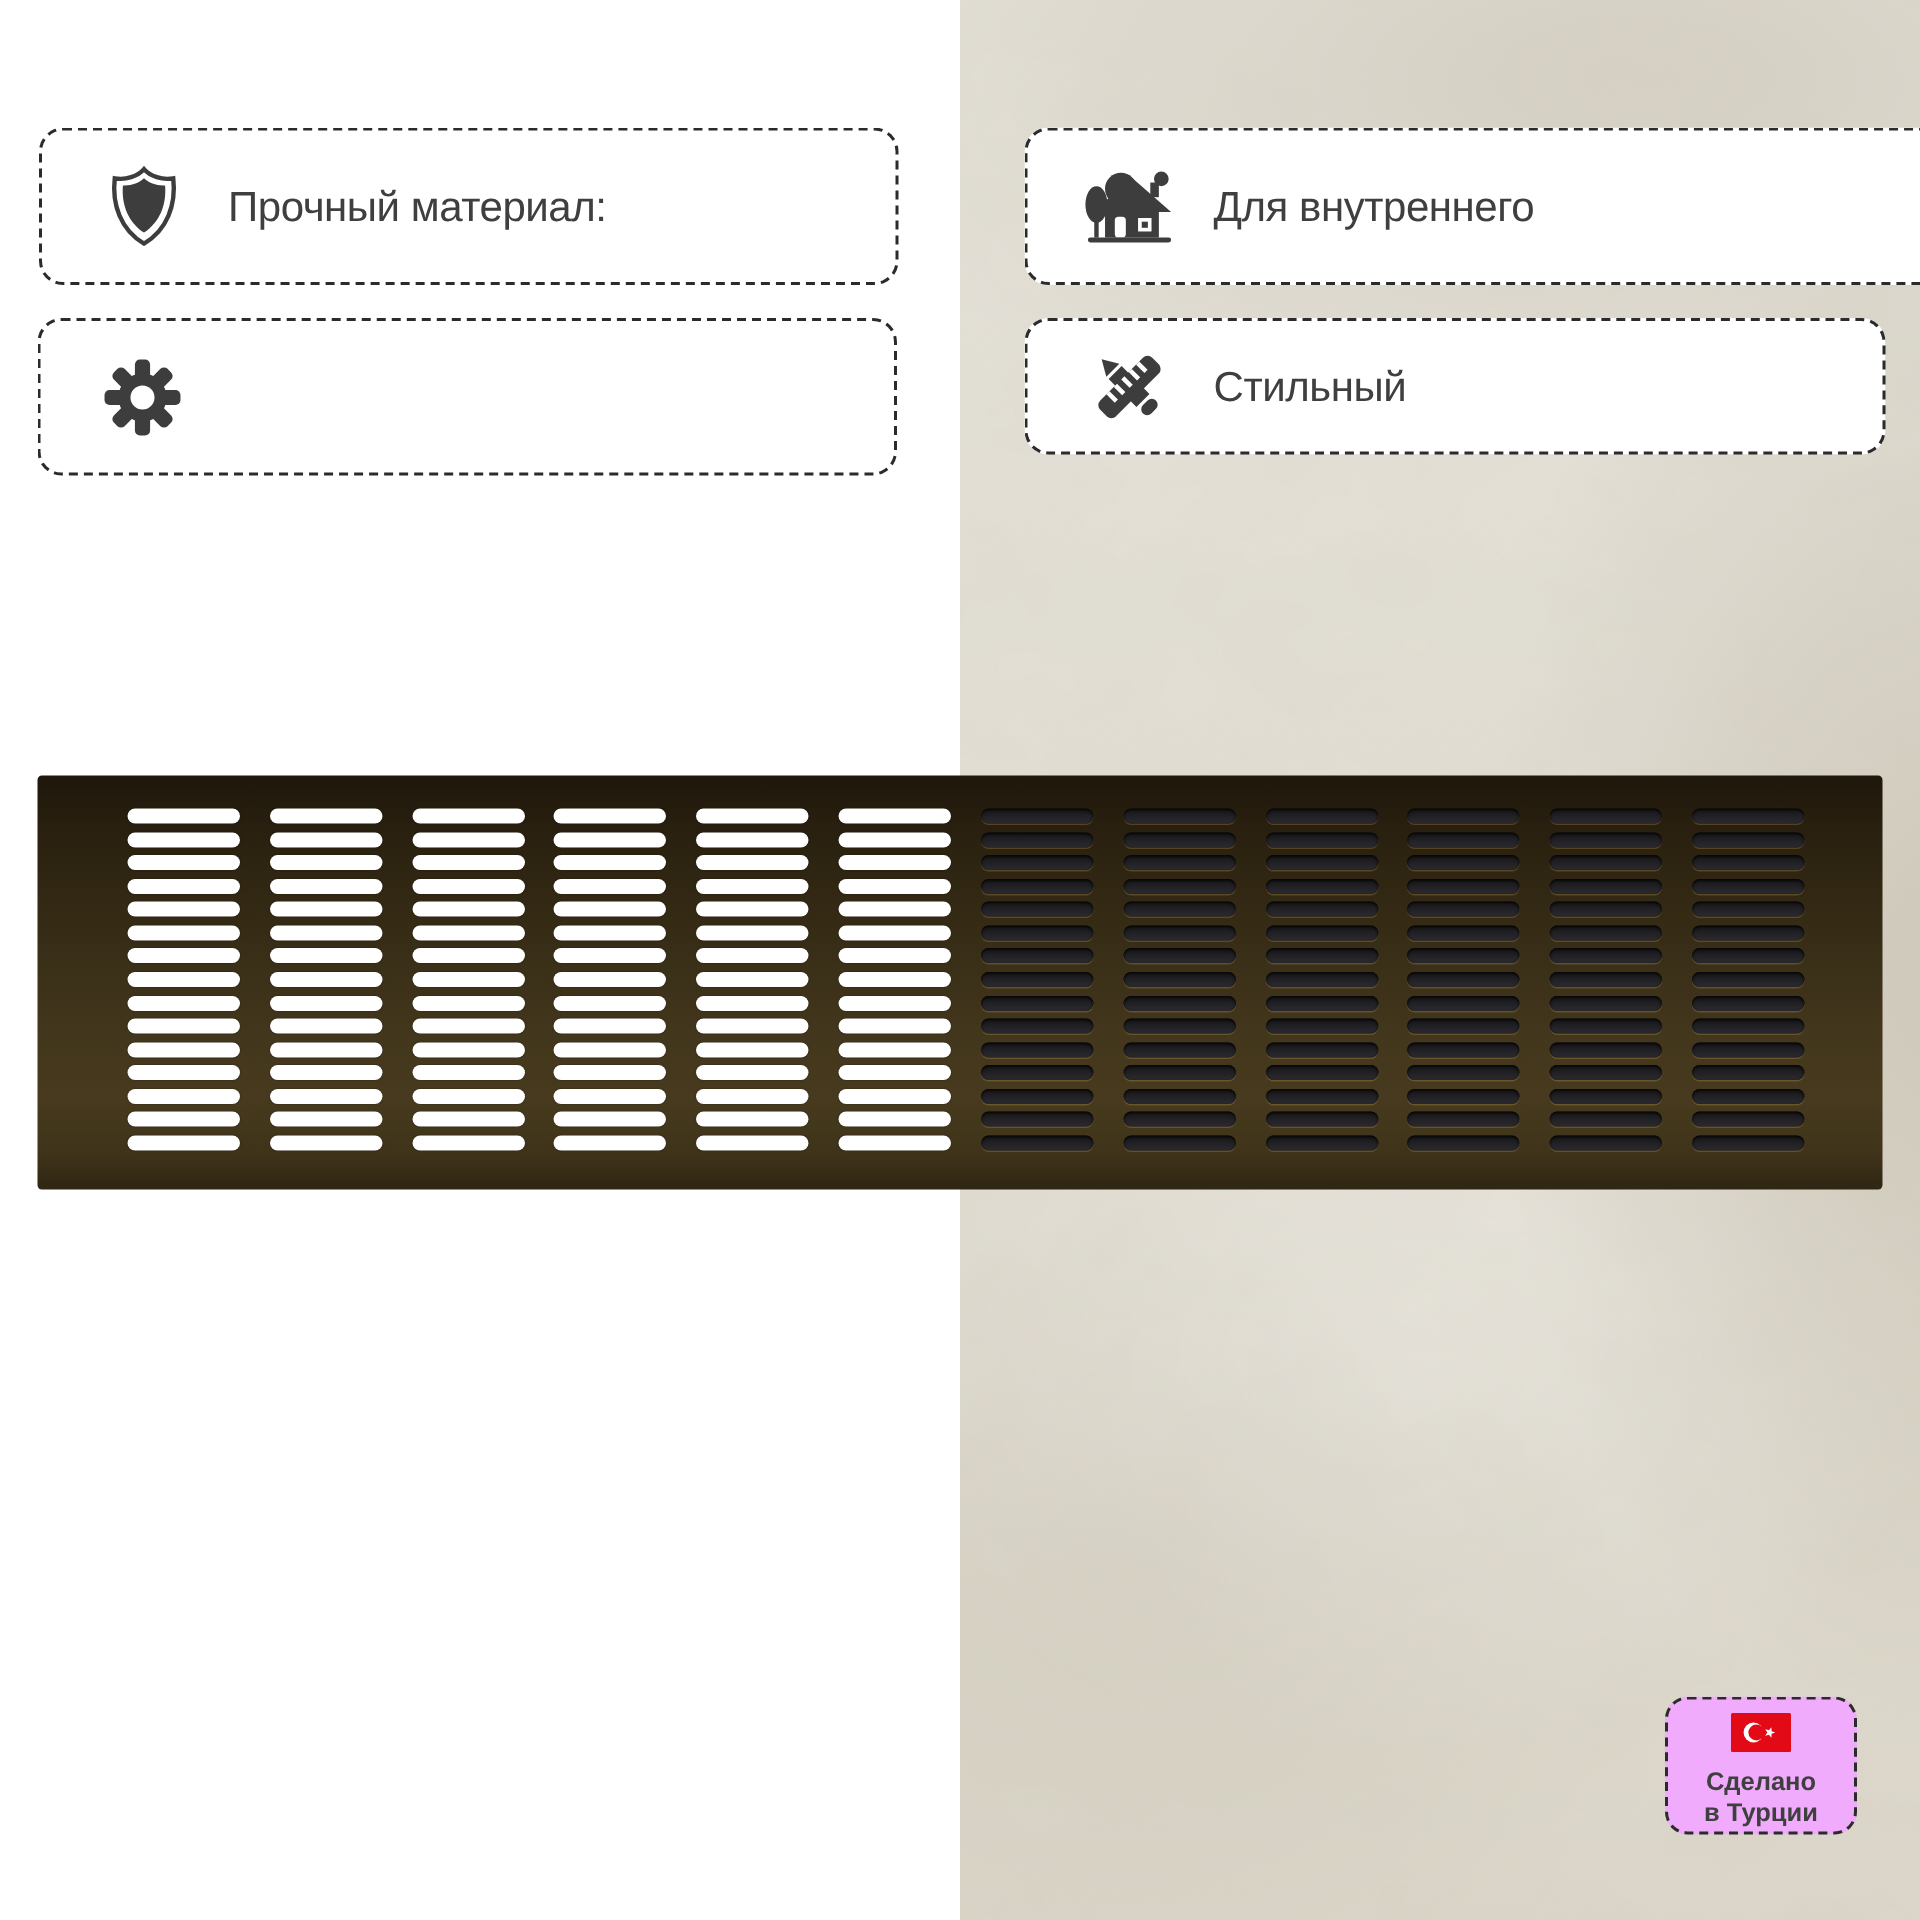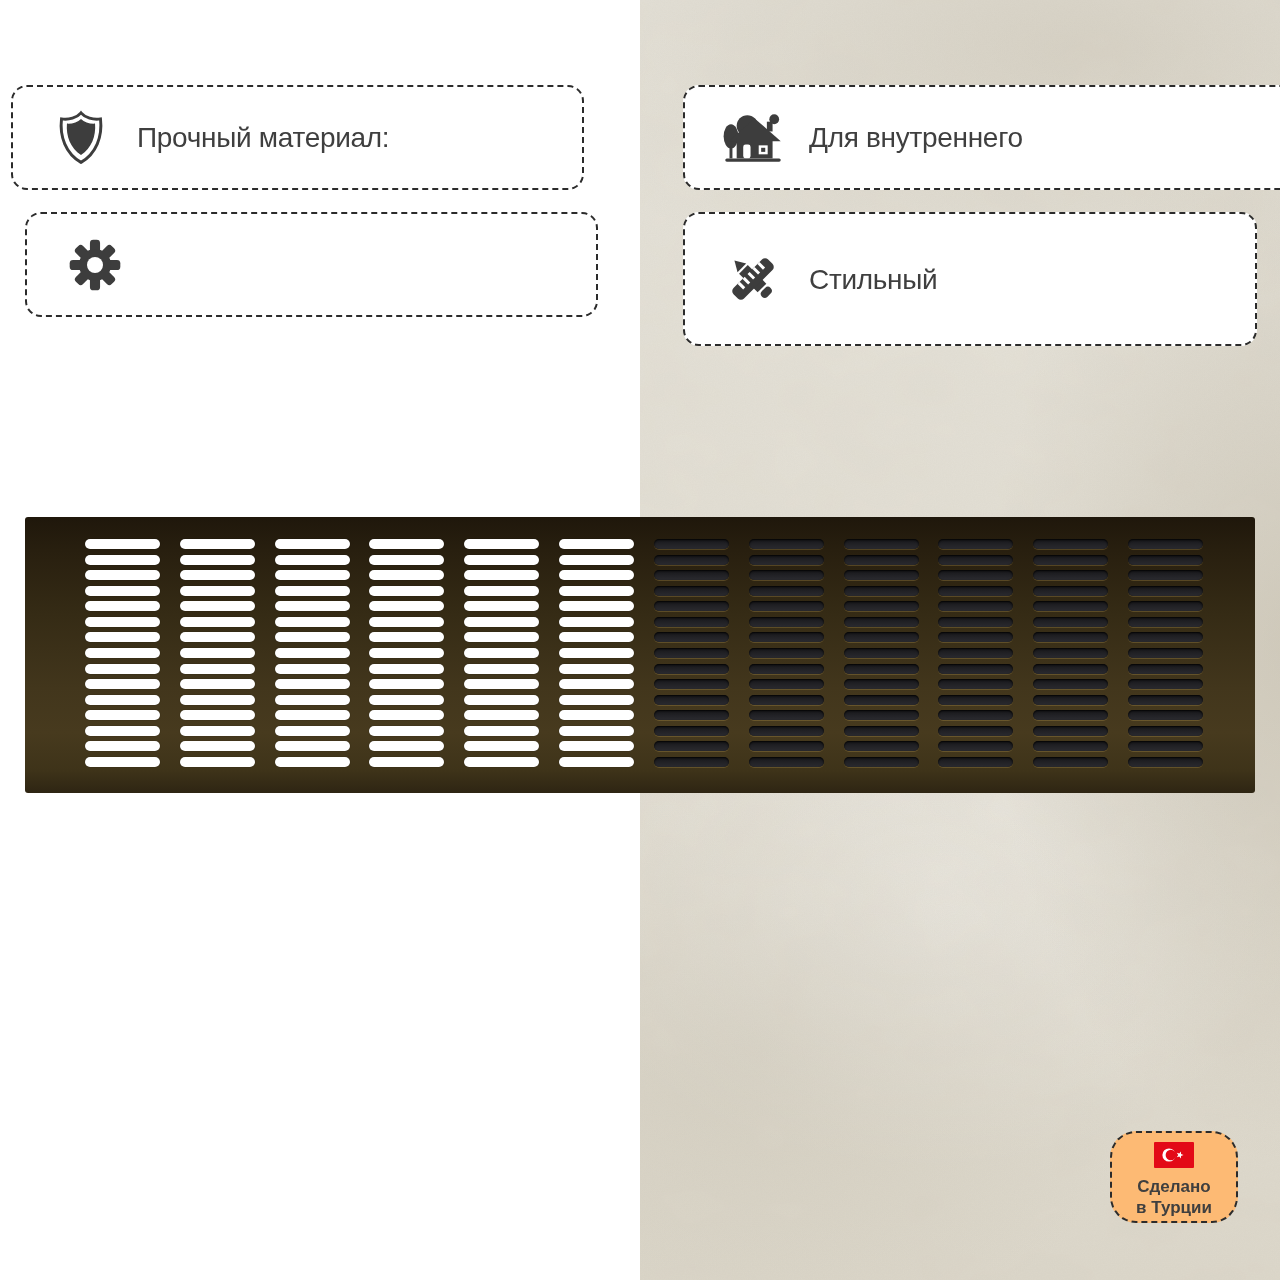--- a/index.html
+++ b/index.html
@@ -23,24 +23,24 @@
   .feature-box{
     position:absolute;box-sizing:border-box;
     background:#ffffff;border:2px dashed #2b2b2b;border-radius:16px;
     display:flex;align-items:center;gap:24px;padding:0 18px 0 36px;
   }
   .feature-icon{flex:0 0 64px;display:flex;justify-content:center;align-items:center;}
   .feature-text{
     font-size:28px;line-height:37px;color:#3f3f3f;letter-spacing:-0.3px;
     white-space:nowrap;
   }
-  #box-material{left:11px;top:85px;width:573px;height:105px;text-align:right;}
+  #box-material{left:26px;top:85px;width:573px;height:105px;text-align:right;}
   #box-mounting{left:25px;top:212px;width:573px;height:105px;}
   #box-usage{left:683px;top:85px;width:683px;height:105px;}
-  #box-design{left:683px;top:212px;width:574px;height:134px;}
+  #box-design{left:683px;top:212px;width:574px;height:91px;}
   
   .grille{
     position:absolute;left:25px;top:517px;width:1230px;height:276px;
     border-radius:3px;
     background:linear-gradient(180deg,
       #1f170b 0%, #281f0f 12%, #352b15 35%, #42361c 62%,
       #473a1e 78%, #3e3319 92%, #2e2513 100%);
   }
   .grille-slots{
     position:absolute;left:60px;right:52px;top:22px;bottom:26px;
@@ -49,21 +49,21 @@
   .slot-col{display:flex;flex-direction:column;justify-content:space-between;width:75px;}
   .slot{width:75px;height:10px;border-radius:5px;}
   .slot.light{background:#ffffff;box-shadow:0 0 1px rgba(0,0,0,0.55);}
   .slot.dark{
     background:linear-gradient(180deg,#161619 0%, #222226 55%, #2a2a2f 100%);
     box-shadow:0 1px 0 rgba(193,160,82,0.28), inset 0 1px 2px rgba(0,0,0,0.9);
   }
   
   .made-badge{
     position:absolute;left:1110px;top:1131px;width:128px;height:92px;box-sizing:border-box;
-    background:#fdba74;border:2px dashed #2b2b2b;border-radius:26px;
+    background:#f0abfc;border:2px dashed #2b2b2b;border-radius:15px;
     display:flex;flex-direction:column;align-items:center;padding-top:9px;
   }
   .made-text{
     margin-top:4px;font-size:17px;line-height:21px;font-weight:bold;
     color:#3f3f3f;text-align:center;
   }
   .icon-fill{fill:#3d3d3d;}
 </style>
 </head>
 <body>

